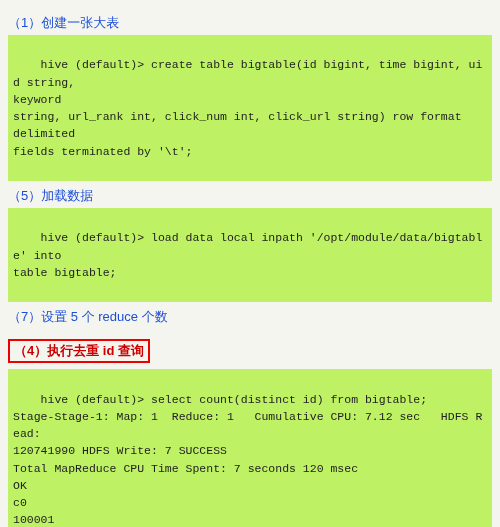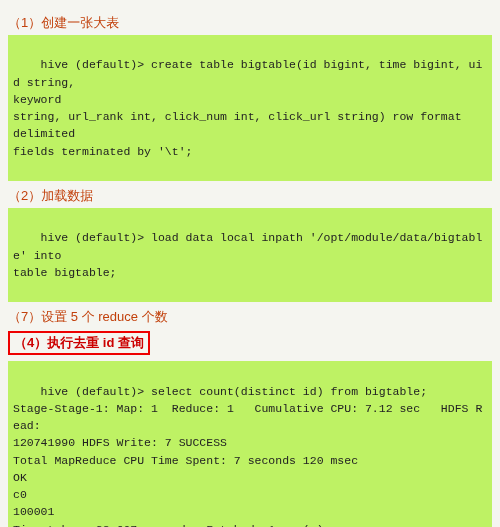--- a/index.html
+++ b/index.html
@@ -20,21 +20,21 @@
 
     .page-container {
       width: 500px;
       background: #f5f5f0;
       padding: 8px 8px 10px 8px;
     }
 
     .section-heading {
       font-size: 13px;
       font-weight: normal;
-      color: #c2410c;
+      color: #1d4ed8;
       margin-bottom: 3px;
       margin-top: 6px;
     }
 
     .code-block {
       background: #bef264;
       font-family: "Courier New", Courier, monospace;
       font-size: 11.5px;
       color: #222;
       padding: 4px 5px;
@@ -52,41 +52,41 @@
       color: #c00;
       font-size: 13px;
       font-weight: bold;
       margin-bottom: 3px;
     }
 
     .section-row {
       display: flex;
       align-items: center;
       margin-bottom: 3px;
-      margin-top: 5px;
+      margin-top: 13px;
     }
   </style>
 </head>
 <body>
 
 <div class="page-container">
 
   <div class="section-heading">
     <span>（1）创建一张大表</span>
   </div>
   <div class="code-block">
     <span>hive (default)&gt; create table bigtable(id bigint, time bigint, uid string,
 keyword
 string, url_rank int, click_num int, click_url string) row format
 delimited
 fields terminated by '\t';</span>
   </div>
 
   <div class="section-heading">
-    <span>（2）加载数据</span>
+    <span>（5）加载数据</span>
   </div>
   <div class="code-block">
     <span>hive (default)&gt; load data local inpath '/opt/module/data/bigtable' into
 table bigtable;</span>
   </div>
 
   <div class="section-heading">
     <span>（7）设置 5 个 reduce 个数</span>
   </div>
 

